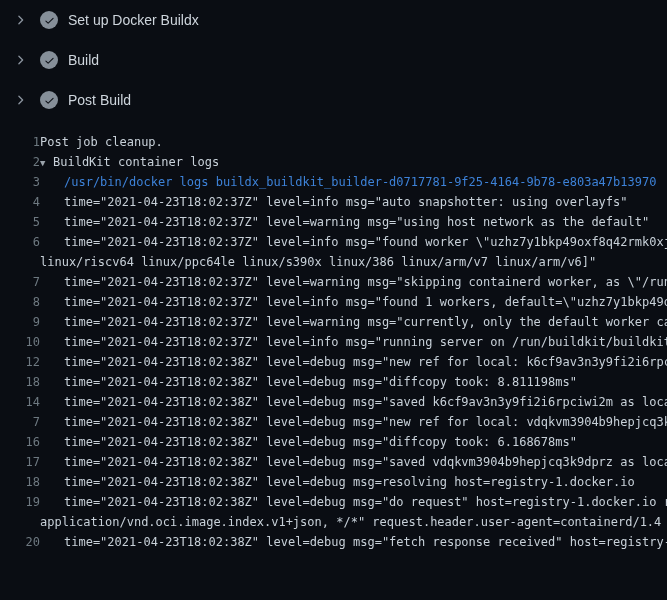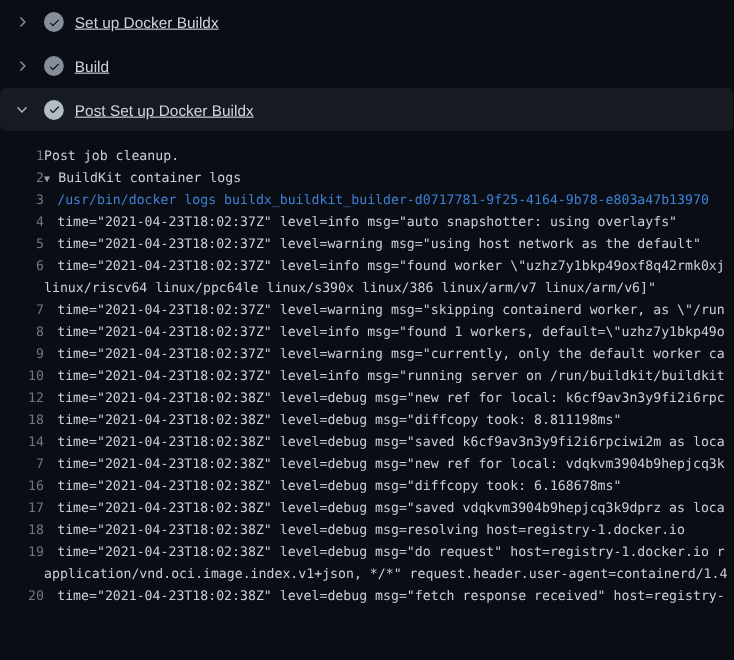--- a/index.html
+++ b/index.html
@@ -24,37 +24,37 @@
   .chev { width: 16px; height: 16px; flex: 0 0 16px; display: flex; align-items: center; justify-content: center; }
   .chev svg { width: 14px; height: 14px; fill: #8b949e; }
   .step-row.expanded .chev svg { fill: #aeb6bf; }
   .status-ic {
     width: 18px; height: 18px; border-radius: 50%;
     margin-left: 12px; flex: 0 0 18px;
     display: flex; align-items: center; justify-content: center;
   }
   .status-ic svg { width: 11px; height: 11px; }
   .step-label {
-    margin-left: 10px; font-size: 14px; color: #ced5dc; text-decoration: underline;
+    margin-left: 10px; font-size: 14px; color: #ced5dc;
   }
 
   
   .log {
     padding-top: 12px;
     font-family: "DejaVu Sans Mono", monospace;
     font-size: 12px; line-height: 20px;
     color: #c8d1d9;
   }
   .log-row { display: flex; height: 20px; white-space: pre; overflow: hidden; }
   .log-num {
     flex: 0 0 40px; width: 40px; text-align: right;
     color: #6e7981; cursor: pointer; user-select: none;
   }
   .log-text { }
-  .log-text.ind1 { margin-left: 12px; }
+  .log-text.ind1 { margin-left: 24px; }
   .log-text.cmd { color: var(--cmd-blue, #3d82d8); }
   .grp-tri { color: #9ba3ab; font-size: 9px; display: inline-block; width: 13px; }
 </style>
 </head>
 <body>
 
 <div class="viewer">
   <div id="steps">
       <div class="step-row">
         <span class="chev">
@@ -75,32 +75,32 @@
             <path d="M6.22 3.22a.75.75 0 0 1 1.06 0l4.25 4.25a.75.75 0 0 1 0 1.06l-4.25 4.25a.75.75 0 0 1-1.06-1.06L9.94 8 6.22 4.28a.75.75 0 0 1 0-1.06Z"></path>
           </svg>
         </span>
         <span class="status-ic" style="background: rgb(134, 143, 153);">
           <svg viewBox="0 0 16 16">
             <path d="M13.78 4.22a.75.75 0 0 1 0 1.06l-7.25 7.25a.75.75 0 0 1-1.06 0L2.22 9.28a.75.75 0 0 1 1.06-1.06L6 10.94l6.72-6.72a.75.75 0 0 1 1.06 0Z" fill="#0a0d13"></path>
           </svg>
         </span>
         <span class="step-label">Build</span>
       </div>
-      <div class="step-row expanded">
+      <div class="step-row">
         <span class="chev">
           <svg viewBox="0 0 16 16">
-            <path d="M12.78 5.22a.75.75 0 0 1 0 1.06l-4.25 4.25a.75.75 0 0 1-1.06 0L3.22 6.28a.75.75 0 0 1 1.06-1.06L8 8.94l3.72-3.72a.75.75 0 0 1 1.06 0Z"></path>
+            <path d="M6.22 3.22a.75.75 0 0 1 1.06 0l4.25 4.25a.75.75 0 0 1 0 1.06l-4.25 4.25a.75.75 0 0 1-1.06-1.06L9.94 8 6.22 4.28a.75.75 0 0 1 0-1.06Z"></path>
           </svg>
         </span>
-        <span class="status-ic" style="background: rgb(179, 187, 195);">
+        <span class="status-ic" style="background: rgb(134, 143, 153);">
           <svg viewBox="0 0 16 16">
             <path d="M13.78 4.22a.75.75 0 0 1 0 1.06l-7.25 7.25a.75.75 0 0 1-1.06 0L2.22 9.28a.75.75 0 0 1 1.06-1.06L6 10.94l6.72-6.72a.75.75 0 0 1 1.06 0Z" fill="#0a0d13"></path>
           </svg>
         </span>
-        <span class="step-label">Post Set up Docker Buildx</span>
+        <span class="step-label">Post Build</span>
       </div>
     </div>
   <div id="log" class="log">
       <div class="log-row"><span class="log-num">1</span><span class="log-text">Post job cleanup.</span></div>
       <div class="log-row"><span class="log-num">2</span><span class="log-text"><span class="grp-tri">▼</span><span>BuildKit container logs</span></span></div>
       <div class="log-row"><span class="log-num">3</span><span class="log-text ind1 cmd">/usr/bin/docker logs buildx_buildkit_builder-d0717781-9f25-4164-9b78-e803a47b13970</span></div>
       <div class="log-row"><span class="log-num">4</span><span class="log-text ind1">time="2021-04-23T18:02:37Z" level=info msg="auto snapshotter: using overlayfs"</span></div>
       <div class="log-row"><span class="log-num">5</span><span class="log-text ind1">time="2021-04-23T18:02:37Z" level=warning msg="using host network as the default"</span></div>
       <div class="log-row"><span class="log-num">6</span><span class="log-text ind1">time="2021-04-23T18:02:37Z" level=info msg="found worker \"uzhz7y1bkp49oxf8q42rmk0xj</span></div>
       <div class="log-row"><span class="log-num"></span><span class="log-text">linux/riscv64 linux/ppc64le linux/s390x linux/386 linux/arm/v7 linux/arm/v6]"</span></div>

